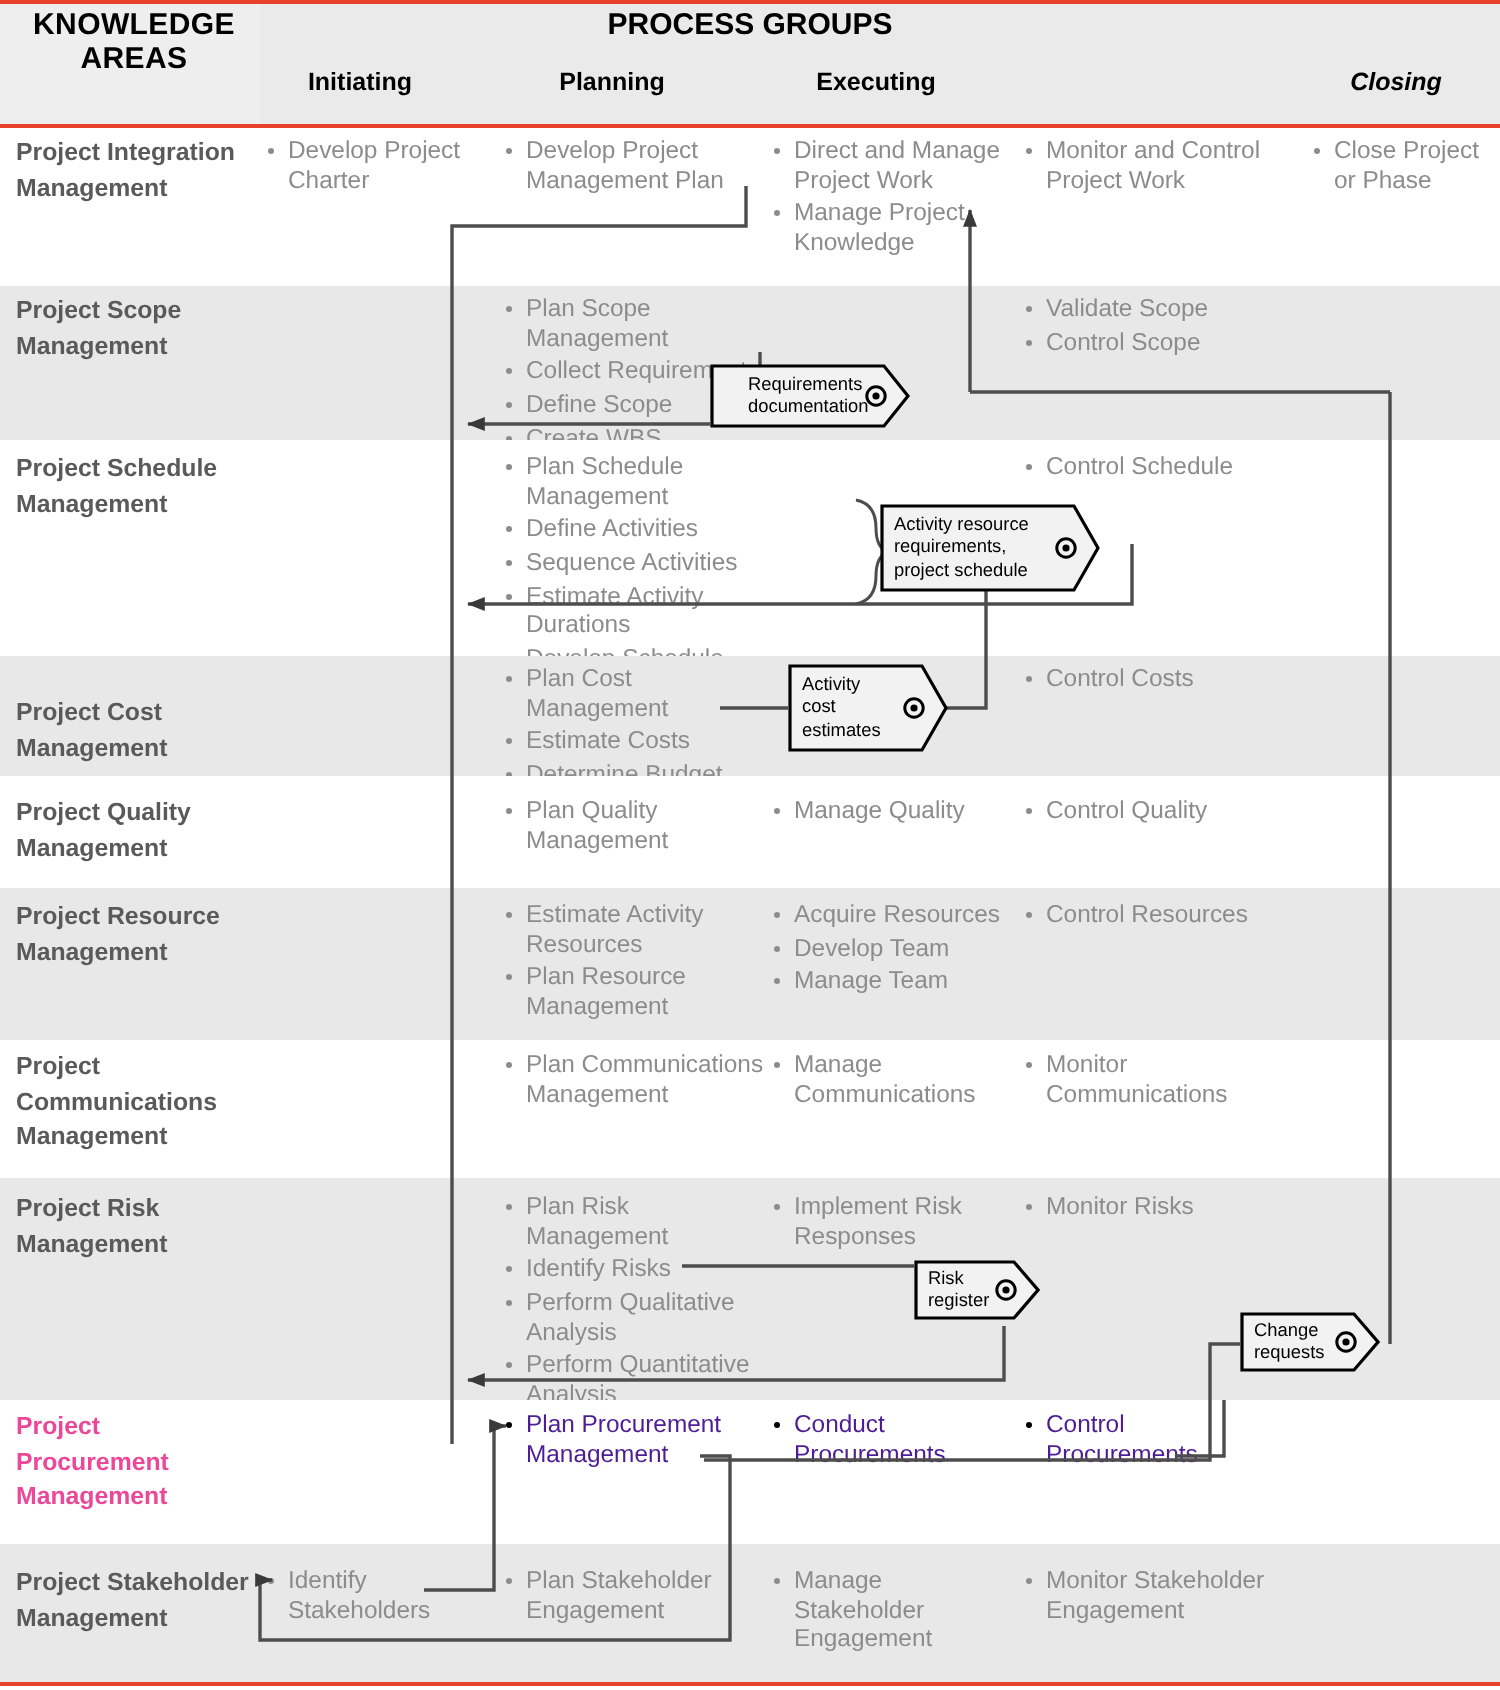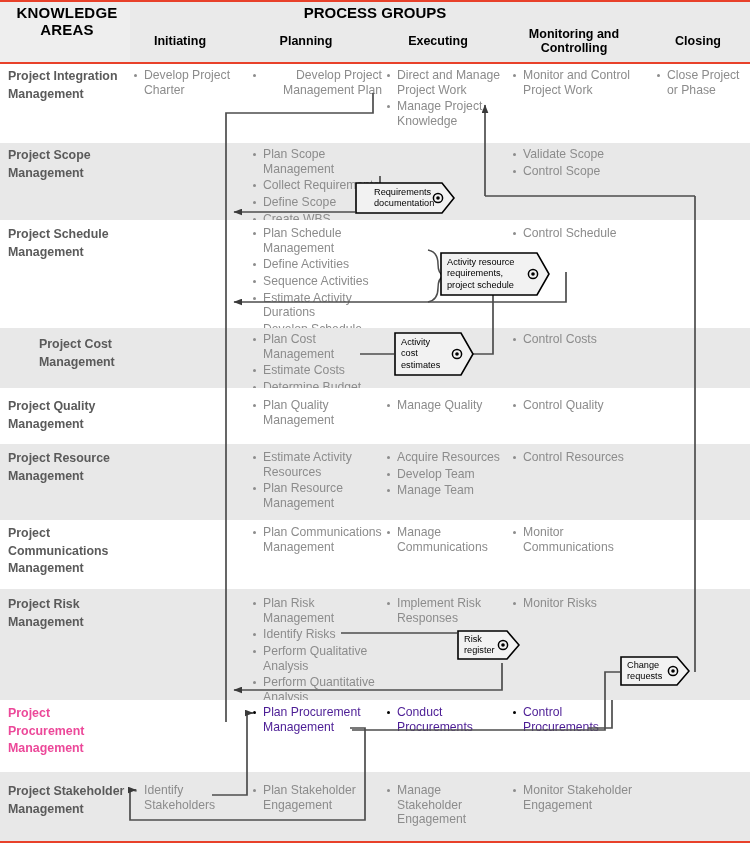--- a/index.html
+++ b/index.html
@@ -54,21 +54,21 @@
   }
   #hdr-process-groups {
     left: 240px; top: 5px; width: 270px;
     font-size: 15px;
   }
   .hdr-col { font-size: 12.5px; }
   #hdr-initiating  { left: 132px; top: 34px; width: 96px; }
   #hdr-planning    { left: 236px; top: 34px; width: 140px; }
   #hdr-executing   { left: 378px; top: 34px; width: 120px; }
   #hdr-monitoring  { left: 500px; top: 27px; width: 148px; }
-  #hdr-closing     { left: 650px; top: 34px; width: 96px; }
+  #hdr-closing     { left: 650px; top: 34px; width: 96px; font-style: italic; }
 
   
   .row {
     position: absolute;
     left: 0; width: 750px;
   }
   .row.shaded { background: #e8e8e8; }
   .row.plain  { background: #ffffff; }
 
   
@@ -149,30 +149,29 @@
 
   <div id="header-band"></div>
   <div id="header-band-left"></div>
 
   <div class="hdr-text" id="hdr-knowledge">KNOWLEDGE AREAS</div>
   <div class="hdr-text" id="hdr-process-groups">PROCESS GROUPS</div>
 
   <div class="hdr-text hdr-col" id="hdr-initiating">Initiating</div>
   <div class="hdr-text hdr-col" id="hdr-planning">Planning</div>
   <div class="hdr-text hdr-col" id="hdr-executing">Executing</div>
-  <div class="hdr-text hdr-col" id="hdr-monitoring">Monitoring and Controlling</div>
   <div class="hdr-text hdr-col" id="hdr-closing">Closing</div>
 
   <div id="rows-host">
       <div class="row plain" style="top: 64px; height: 79px;"></div>
       <div class="ka-label" style="top: 68px;">Project Integration Management</div>
       <div class="proc-list col-init" style="top: 68px;">
         <div class="proc-item wrap">Develop Project Charter</div>
       </div>
-      <div class="proc-list col-plan" style="top: 68px; text-align: right;">
+      <div class="proc-list col-plan" style="top: 68px;">
         <div class="proc-item wrap">Develop Project Management Plan</div>
       </div>
       <div class="proc-list col-exec" style="top: 68px;">
         <div class="proc-item wrap">Direct and Manage Project Work</div>
         <div class="proc-item wrap">Manage Project Knowledge</div>
       </div>
       <div class="proc-list col-moni" style="top: 68px;">
         <div class="proc-item wrap">Monitor and Control Project Work</div>
       </div>
       <div class="proc-list col-clos" style="top: 68px;">
@@ -196,21 +195,21 @@
         <div class="proc-item wrap">Plan Schedule Management</div>
         <div class="proc-item wrap">Define Activities</div>
         <div class="proc-item wrap">Sequence Activities</div>
         <div class="proc-item wrap">Estimate Activity Durations</div>
         <div class="proc-item wrap">Develop Schedule</div>
       </div>
       <div class="proc-list col-moni" style="top: 226px;">
         <div class="proc-item wrap">Control Schedule</div>
       </div>
       <div class="row shaded" style="top: 328px; height: 60px;"></div>
-      <div class="ka-label" style="top: 336px; margin-left: 31px;">Project Cost Management</div>
+      <div class="ka-label" style="top: 348px;">Project Cost Management</div>
       <div class="proc-list col-plan" style="top: 332px;">
         <div class="proc-item wrap">Plan Cost Management</div>
         <div class="proc-item wrap">Estimate Costs</div>
         <div class="proc-item wrap">Determine Budget</div>
       </div>
       <div class="proc-list col-moni" style="top: 332px;">
         <div class="proc-item wrap">Control Costs</div>
       </div>
       <div class="row plain" style="top: 388px; height: 56px;"></div>
       <div class="ka-label" style="top: 398px;">Project Quality Management</div>

